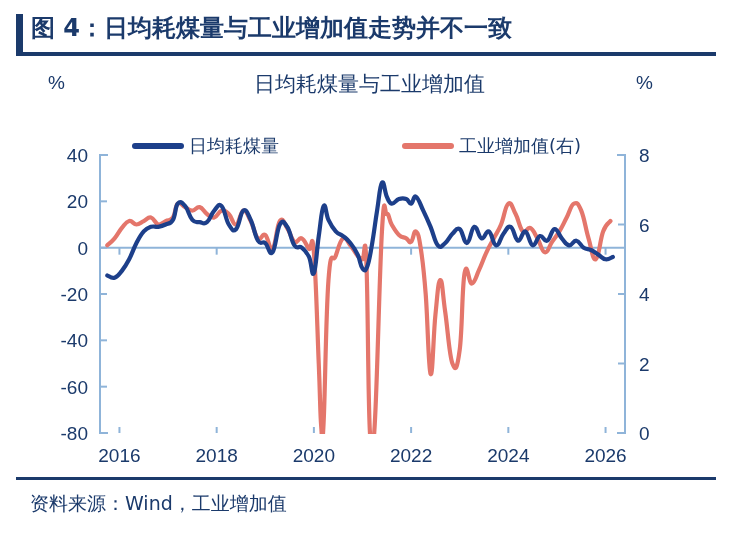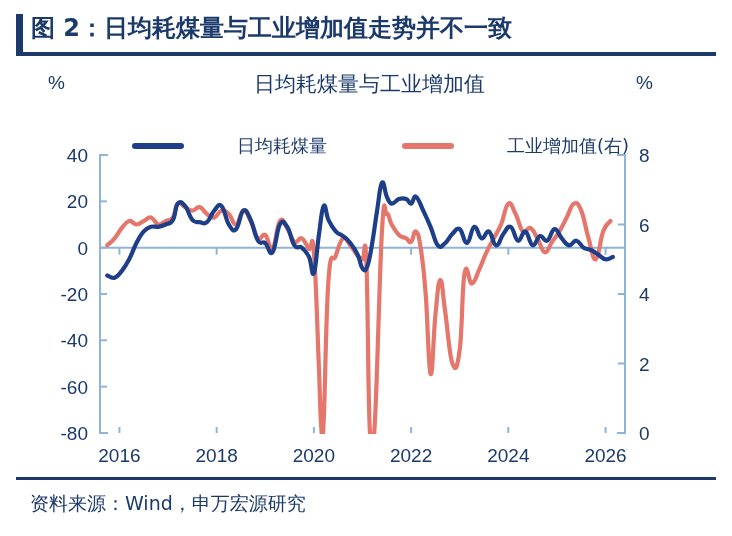--- a/index.html
+++ b/index.html
@@ -81,21 +81,20 @@
     top: 134px;
     left: 110px;
     width: 510px;
     height: 28px;
   }
   .legend-item {
     position: absolute;
     display: flex;
     align-items: center;
     white-space: nowrap;
-    gap: 48px;
   }
   .legend-item.a { left: 22px; top: 0; }
   .legend-item.b { left: 292px; top: 0; text-align: center; }
   .legend-swatch {
     width: 52px;
     height: 6px;
     border-radius: 3px;
     margin-right: 5px;
     display: inline-block;
   }
@@ -136,21 +135,21 @@
     font-family: "DejaVu Sans", "Liberation Sans", sans-serif;
     white-space: nowrap;
   }
 </style>
 </head>
 <body>
 
 <div id="page">
 
   <div class="left-bar"></div>
-  <div class="fig-title">图 2：日均耗煤量与工业增加值走势并不一致</div>
+  <div class="fig-title">图 4：日均耗煤量与工业增加值走势并不一致</div>
   <div class="title-rule"></div>
 
   <div class="unit-left">%</div>
   <div class="chart-title">日均耗煤量与工业增加值</div>
   <div class="unit-right">%</div>
 
   <div class="legend">
     <div class="legend-item a">
       <span class="legend-swatch" id="sw0" style="background: rgb(29, 63, 138);"></span>
       <span class="legend-label">日均耗煤量</span>
@@ -210,15 +209,15 @@
           </clipPath>
         </defs>
         <g clip-path="url(#plotclip)">
           <path d="M 107.29 245.35 C 108.90 243.82 111.38 242.22 114.58 238.40 C 117.79 234.58 118.67 231.80 121.88 227.97 C 125.08 224.15 125.96 221.79 129.17 221.03 C 132.38 220.26 133.25 224.50 136.46 224.50 C 139.67 224.50 140.54 222.55 143.75 221.03 C 146.96 219.50 147.83 216.79 151.04 217.55 C 154.25 218.31 155.13 223.74 158.33 224.50 C 161.54 225.26 162.42 222.55 165.63 221.03 C 168.83 219.50 170.24 221.37 172.92 217.55 C 175.59 213.73 175.10 205.94 177.78 203.65 C 180.45 201.36 181.86 205.60 185.07 207.13 C 188.28 208.65 189.15 210.60 192.36 210.60 C 195.57 210.60 196.44 206.36 199.65 207.13 C 202.86 207.89 203.74 211.78 206.94 214.08 C 210.15 216.37 211.03 218.31 214.24 217.55 C 217.44 216.79 218.32 211.36 221.53 210.60 C 224.74 209.84 225.61 211.02 228.82 214.08 C 232.03 217.13 232.90 225.26 236.11 224.50 C 239.32 223.74 240.19 211.36 243.40 210.60 C 246.61 209.84 247.49 214.91 250.69 221.03 C 253.90 227.14 254.78 235.34 257.99 238.40 C 261.19 241.46 262.07 232.63 265.28 234.92 C 268.49 237.22 269.36 251.88 272.57 248.83 C 275.78 245.77 276.65 225.61 279.86 221.03 C 283.07 216.44 283.94 223.39 287.15 227.97 C 290.36 232.56 291.24 239.58 294.44 241.88 C 297.65 244.17 298.53 236.87 301.74 238.40 C 304.94 239.93 306.35 245.77 309.03 248.83 C 311.70 251.88 311.75 227.07 313.89 252.30 C 316.03 277.53 317.15 325.27 318.75 363.50 C 320.35 401.73 320.11 413.05 321.18 426.05 C 322.25 439.05 322.01 454.68 323.61 422.57 C 325.22 390.47 325.80 316.80 328.47 280.10 C 331.15 243.40 332.56 264.95 335.76 255.78 C 338.97 246.60 339.85 240.69 343.06 238.40 C 346.26 236.11 347.14 241.53 350.35 245.35 C 353.56 249.17 354.97 252.72 357.64 255.78 C 360.31 258.83 360.58 257.72 362.50 259.25 C 364.42 260.78 364.78 225.26 366.39 262.73 C 367.99 300.19 367.97 393.59 369.79 429.52 C 371.61 465.46 371.98 469.63 374.65 426.05 C 377.33 382.47 379.27 278.08 381.94 231.45 C 384.62 184.82 384.67 215.60 386.81 214.08 C 388.94 212.55 388.99 219.91 391.67 224.50 C 394.34 229.09 395.75 231.87 398.96 234.92 C 402.17 237.98 403.58 236.87 406.25 238.40 C 408.92 239.93 408.97 243.40 411.11 241.88 C 413.25 240.35 413.83 229.92 415.97 231.45 C 418.11 232.98 418.69 235.06 420.83 248.83 C 422.97 262.59 423.56 266.48 425.69 294.00 C 427.83 321.52 428.42 369.34 430.56 373.93 C 432.69 378.51 433.28 335.49 435.42 314.85 C 437.56 294.21 438.14 280.86 440.28 280.10 C 442.42 279.34 442.47 293.03 445.14 311.38 C 447.81 329.72 449.22 355.09 452.43 363.50 C 455.64 371.91 457.05 369.48 459.72 349.60 C 462.40 329.72 461.91 287.68 464.58 273.15 C 467.26 258.62 468.67 284.34 471.87 283.58 C 475.08 282.81 475.96 276.56 479.17 269.67 C 482.38 262.79 483.25 259.18 486.46 252.30 C 489.67 245.42 490.54 244.52 493.75 238.40 C 496.96 232.28 497.83 232.15 501.04 224.50 C 504.25 216.85 505.12 205.94 508.33 203.65 C 511.54 201.36 512.42 207.96 515.63 214.08 C 518.83 220.19 519.71 228.39 522.92 231.45 C 526.12 234.51 527.00 226.45 530.21 227.97 C 533.42 229.50 534.29 233.05 537.50 238.40 C 540.71 243.75 541.58 251.54 544.79 252.30 C 548.00 253.06 548.88 246.46 552.08 241.88 C 555.29 237.29 556.17 236.80 559.37 231.45 C 562.58 226.10 563.46 223.67 566.67 217.55 C 569.87 211.43 570.75 205.18 573.96 203.65 C 577.17 202.12 578.04 202.95 581.25 210.60 C 584.46 218.25 585.33 227.70 588.54 238.40 C 591.75 249.10 592.62 260.78 595.83 259.25 C 599.04 257.72 599.92 239.86 603.12 231.45 C 606.33 223.04 608.81 223.32 610.42 221.03" fill="none" stroke="#e4766b" stroke-width="4.2" stroke-linecap="round" stroke-linejoin="round"></path>
           <path d="M 107.29 275.47 C 108.90 275.98 111.38 278.80 114.58 277.78 C 117.79 276.76 118.67 274.91 121.88 270.83 C 125.08 266.76 125.96 265.37 129.17 259.25 C 132.38 253.13 133.25 249.15 136.46 243.03 C 139.67 236.92 140.54 235.02 143.75 231.45 C 146.96 227.88 147.83 227.84 151.04 226.82 C 154.25 225.80 155.13 227.33 158.33 226.82 C 161.54 226.31 162.42 226.03 165.63 224.50 C 168.83 222.97 170.24 224.45 172.92 219.87 C 175.59 215.28 175.10 206.71 177.78 203.65 C 180.45 200.59 181.86 202.40 185.07 205.97 C 188.28 209.53 189.15 216.30 192.36 219.87 C 195.57 223.43 196.44 221.67 199.65 222.18 C 202.86 222.69 203.74 224.73 206.94 222.18 C 210.15 219.63 211.03 214.17 214.24 210.60 C 217.44 207.03 218.32 202.91 221.53 205.97 C 224.74 209.02 225.61 219.40 228.82 224.50 C 232.03 229.60 232.90 232.19 236.11 229.13 C 239.32 226.08 240.19 212.64 243.40 210.60 C 246.61 208.56 247.49 213.24 250.69 219.87 C 253.90 226.49 254.78 235.62 257.99 240.72 C 261.19 245.81 262.07 240.49 265.28 243.03 C 268.49 245.58 269.36 256.38 272.57 252.30 C 275.78 248.22 276.65 230.11 279.86 224.50 C 283.07 218.89 283.94 222.23 287.15 226.82 C 290.36 231.40 291.24 240.76 294.44 245.35 C 297.65 249.94 298.53 245.12 301.74 247.67 C 304.94 250.22 306.35 251.33 309.03 256.93 C 311.70 262.54 311.75 277.74 313.89 273.15 C 316.03 268.56 316.61 250.86 318.75 236.08 C 320.89 221.30 321.47 209.53 323.61 205.97 C 325.75 202.40 325.80 214.26 328.47 219.87 C 331.15 225.47 332.56 227.88 335.76 231.45 C 338.97 235.02 339.85 233.53 343.06 236.08 C 346.26 238.63 347.14 238.96 350.35 243.03 C 353.56 247.11 354.97 249.01 357.64 254.62 C 360.31 260.22 360.36 265.97 362.50 268.52 C 364.64 271.06 365.22 271.81 367.36 266.20 C 369.50 260.59 370.08 255.27 372.22 243.03 C 374.36 230.80 374.94 223.85 377.08 210.60 C 379.22 197.35 379.81 185.86 381.94 182.80 C 384.08 179.74 384.67 192.11 386.81 196.70 C 388.94 201.29 388.99 203.14 391.67 203.65 C 394.34 204.16 395.75 200.04 398.96 199.02 C 402.17 198.00 403.58 198.00 406.25 199.02 C 408.92 200.04 408.97 204.16 411.11 203.65 C 413.25 203.14 413.30 195.17 415.97 196.70 C 418.65 198.23 420.06 203.97 423.26 210.60 C 426.47 217.23 427.35 219.17 430.56 226.82 C 433.76 234.46 434.64 241.78 437.85 245.35 C 441.06 248.92 441.93 245.58 445.14 243.03 C 448.35 240.48 449.22 236.82 452.43 233.77 C 455.64 230.71 456.51 227.09 459.72 229.13 C 462.93 231.17 463.81 243.54 467.01 243.03 C 470.22 242.52 471.10 227.84 474.31 226.82 C 477.51 225.80 478.39 237.38 481.60 238.40 C 484.81 239.42 485.68 229.92 488.89 231.45 C 492.10 232.98 492.97 244.84 496.18 245.35 C 499.39 245.86 500.26 237.84 503.47 233.77 C 506.68 229.69 507.56 225.29 510.76 226.82 C 513.97 228.35 514.85 239.70 518.06 240.72 C 521.26 241.74 522.14 230.43 525.35 231.45 C 528.56 232.47 529.43 244.33 532.64 245.35 C 535.85 246.37 536.72 237.10 539.93 236.08 C 543.14 235.06 544.01 242.25 547.22 240.72 C 550.43 239.19 551.31 229.64 554.51 229.13 C 557.72 228.62 558.60 234.83 561.81 238.40 C 565.01 241.97 565.89 244.84 569.10 245.35 C 572.31 245.86 573.18 240.21 576.39 240.72 C 579.60 241.23 580.47 245.63 583.68 247.67 C 586.89 249.71 587.76 248.45 590.97 249.98 C 594.18 251.51 595.06 252.58 598.26 254.62 C 601.47 256.66 602.35 258.74 605.56 259.25 C 608.76 259.76 611.24 257.44 612.85 256.93" fill="none" stroke="#1d3f8a" stroke-width="4.2" stroke-linecap="round" stroke-linejoin="round"></path>
         </g>
       </svg>
   </div>
 
   <div class="footer-rule"></div>
-  <div class="source">资料来源：Wind，申万宏源研究</div>
+  <div class="source">资料来源：Wind，工业增加值</div>
 
 </div>
 
 </body></html>

